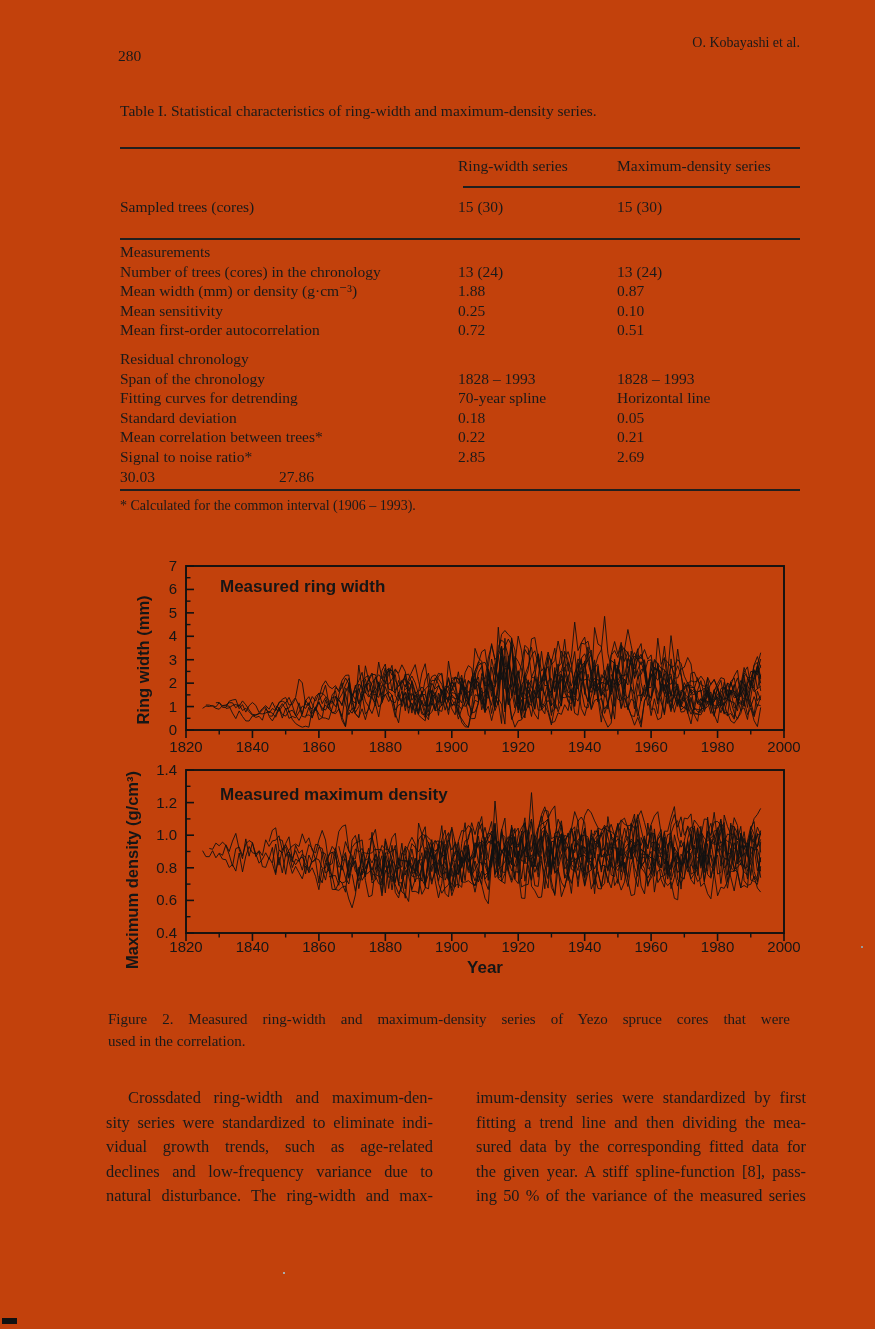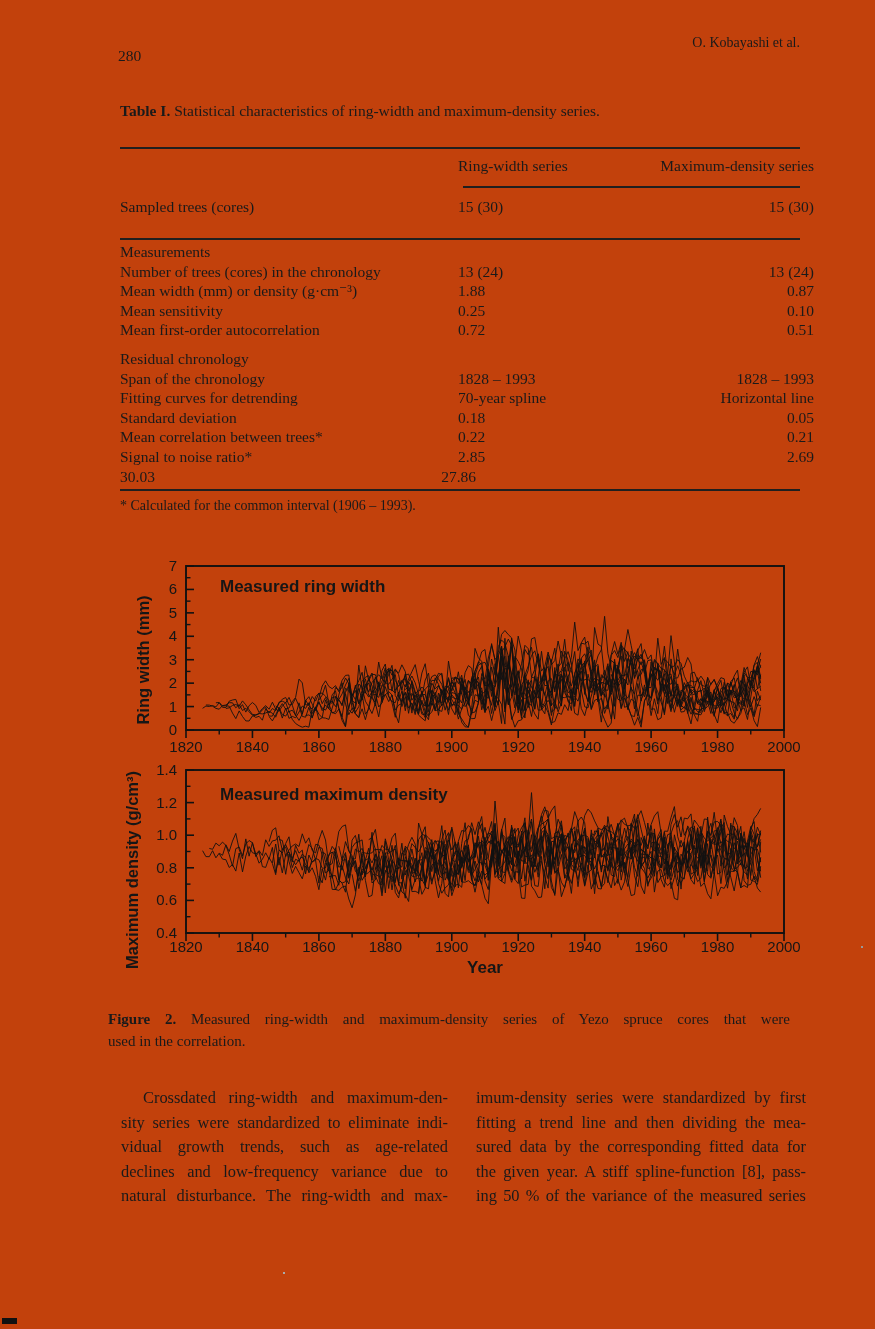--- a/index.html
+++ b/index.html
@@ -1,27 +1,27 @@
 <!DOCTYPE html>
 <html><head>
 <meta charset="utf-8">
 <style>
   html,body{margin:0;padding:0;background:#d9d9d9}
   .page{position:relative;width:875px;height:1329px;margin:0 auto;background:#c2410c;
         font-family:"Liberation Serif","DejaVu Serif",serif;color:#1a1a1a;overflow:hidden}
-  .b{font-weight:bold}
+  .b{font-weight:normal}
   .hdr-num{position:absolute;left:118px;top:47px;font-size:15.5px}
   .hdr-head{position:absolute;left:120px;top:35px;width:680px;text-align:right;font-size:14px}
   .tbl-caption{position:absolute;left:120px;top:102px;width:680px;font-size:15.5px}
   .tbl{position:absolute;left:120px;top:147px;width:680px;height:390px;font-size:15.5px}
   .rule{position:absolute;height:2px;background:#1f1f1f}
   .row{display:flex}
   .c1{width:338px;flex:none}
   .c2{width:145px;flex:none;text-align:left}
-  .c3{width:197px;flex:none;text-align:right;padding-left:14px}
+  .c3{width:197px;flex:none;text-align:left;padding-left:14px}
   .sect{position:absolute;left:0;width:680px;line-height:19.6px}
   .abs-row{position:absolute;left:0;width:680px}
   .footnote{position:absolute;left:0;top:351px;font-size:14px}
   .fig{position:absolute;left:120px;top:556px;width:680px;height:432px}
   svg text{font-family:"Liberation Sans","DejaVu Sans",sans-serif;fill:#161616}
   .tick{font-size:15px}
   .ttl{font-size:17px;font-weight:bold}
   .axl{font-size:17px;font-weight:bold}
   .ylb{font-size:16.5px;font-weight:bold}
   .figcap{position:absolute;left:108px;top:1008px;width:682px;font-size:15px;line-height:22px}
@@ -260,21 +260,21 @@
           <text x="365" y="417" text-anchor="middle" class="axl">Year</text>
         </g>
       </svg>
   </div>
 
   <div class="figcap">
     <div class="jline"><span class="b">Figure 2.</span><span> Measured ring-width and maximum-density series of Yezo spruce cores that were</span></div>
     <div>used in the correlation.</div>
   </div>
 
-  <div class="bcol" id="bcol0" style="left:121px;width:327px">
+  <div class="bcol" id="bcol0" style="left:106px;width:327px">
       <div class="bl indent">Crossdated ring-width and maximum-den-</div>
       <div class="bl">sity series were standardized to eliminate indi-</div>
       <div class="bl">vidual growth trends, such as age-related</div>
       <div class="bl">declines and low-frequency variance due to</div>
       <div class="bl">natural disturbance. The ring-width  and max-</div>
     </div>
   <div class="bcol" id="bcol1" style="left:476px;width:330px">
       <div class="bl">imum-density series were standardized by first</div>
       <div class="bl">fitting a trend line and then dividing the mea-</div>
       <div class="bl">sured data by the corresponding fitted data for</div>

